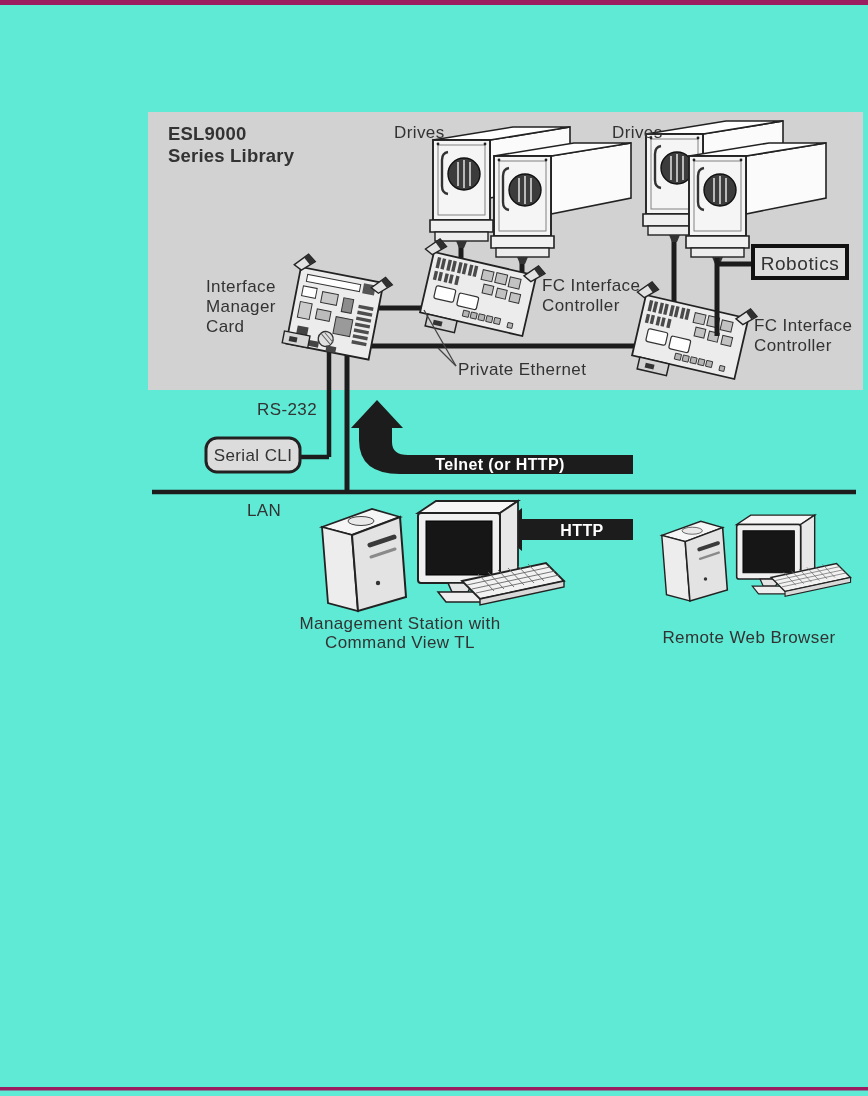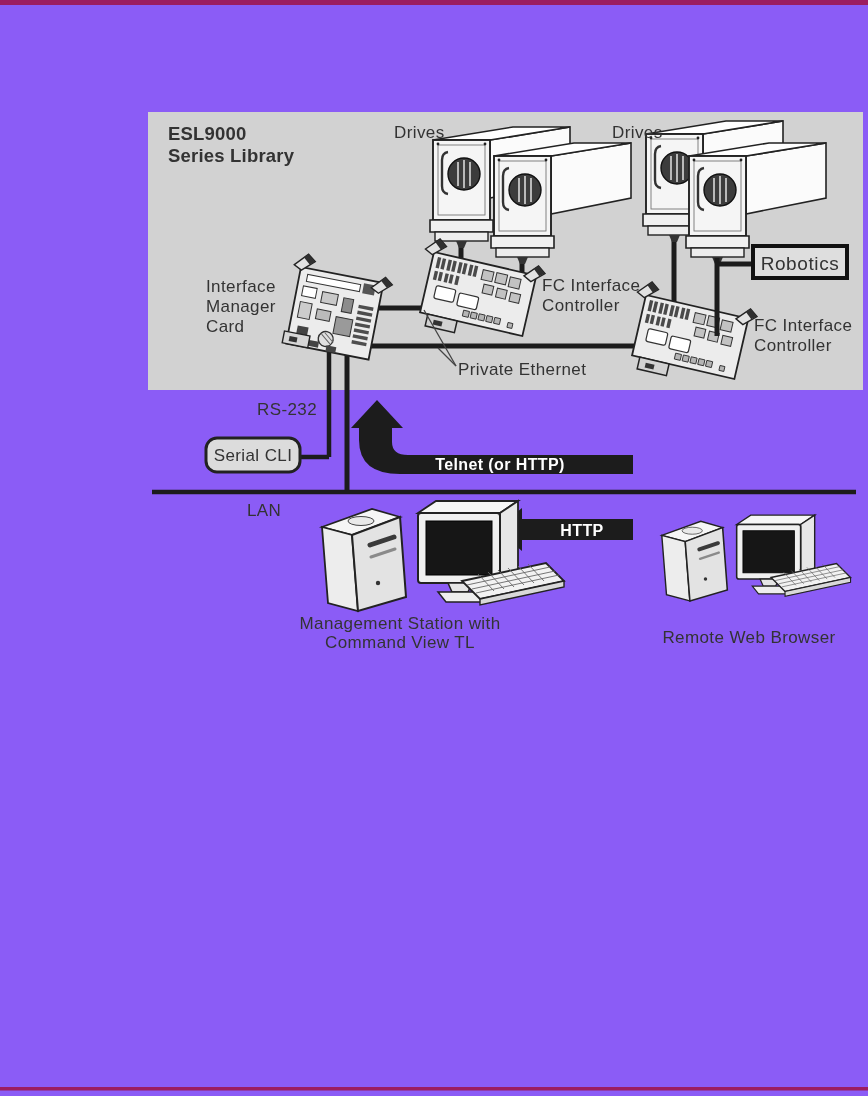--- a/index.html
+++ b/index.html
@@ -1,16 +1,16 @@
 <!DOCTYPE html>
 <html><head>
 <meta charset="utf-8">
 <style>
   html,body{margin:0;padding:0;background:#ffffff;}
-  .page{position:relative;width:868px;height:1096px;background:#8b5cf6;overflow:hidden;}
+  .page{position:relative;width:868px;height:1096px;background:#5eead4;overflow:hidden;}
   svg{position:absolute;left:0;top:0;display:block;}
   text{font-family:"Liberation Sans","DejaVu Sans",sans-serif;fill:#333333;}
   .lbl{font-size:17px;letter-spacing:0.4px;}
   .ttl{font-size:18.5px;font-weight:bold;letter-spacing:0.2px;}
   .rob{font-size:19px;letter-spacing:0.6px;}
   .arrowtxt{font-size:16px;font-weight:bold;fill:#ffffff;letter-spacing:0.4px;}
   .mid{text-anchor:middle;}
   .ln{stroke:#1c1c1c;fill:none;}
   .thick{stroke-width:5;}
   .thin{stroke-width:1.3;stroke:#444444;}

